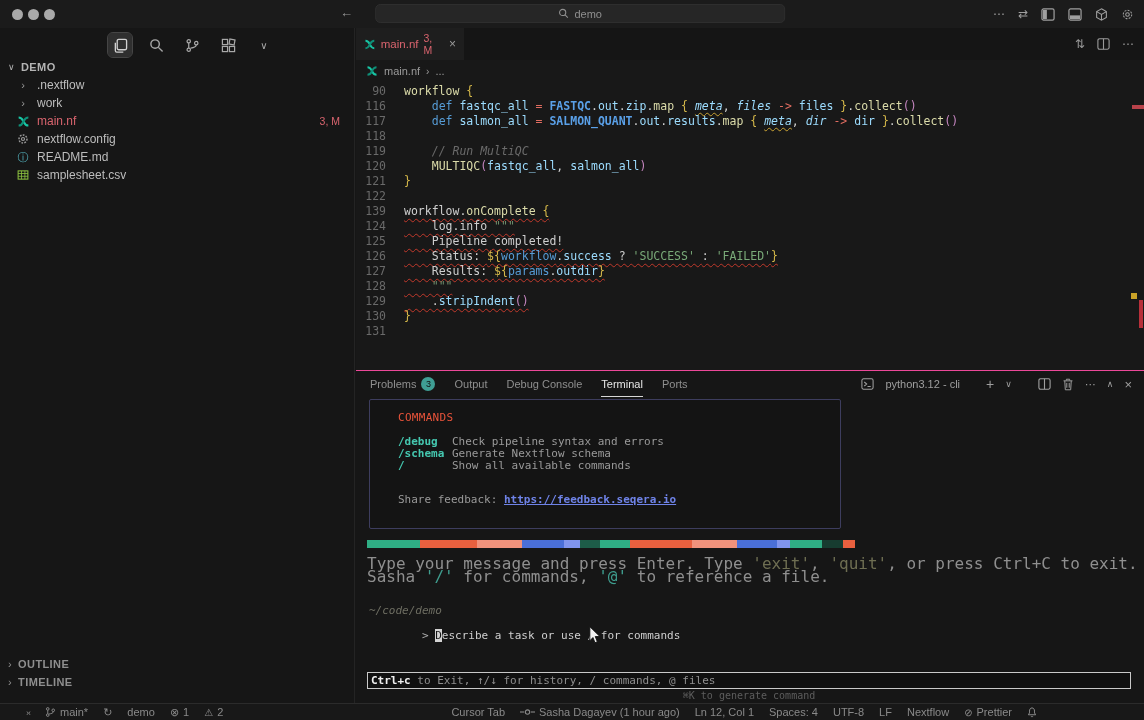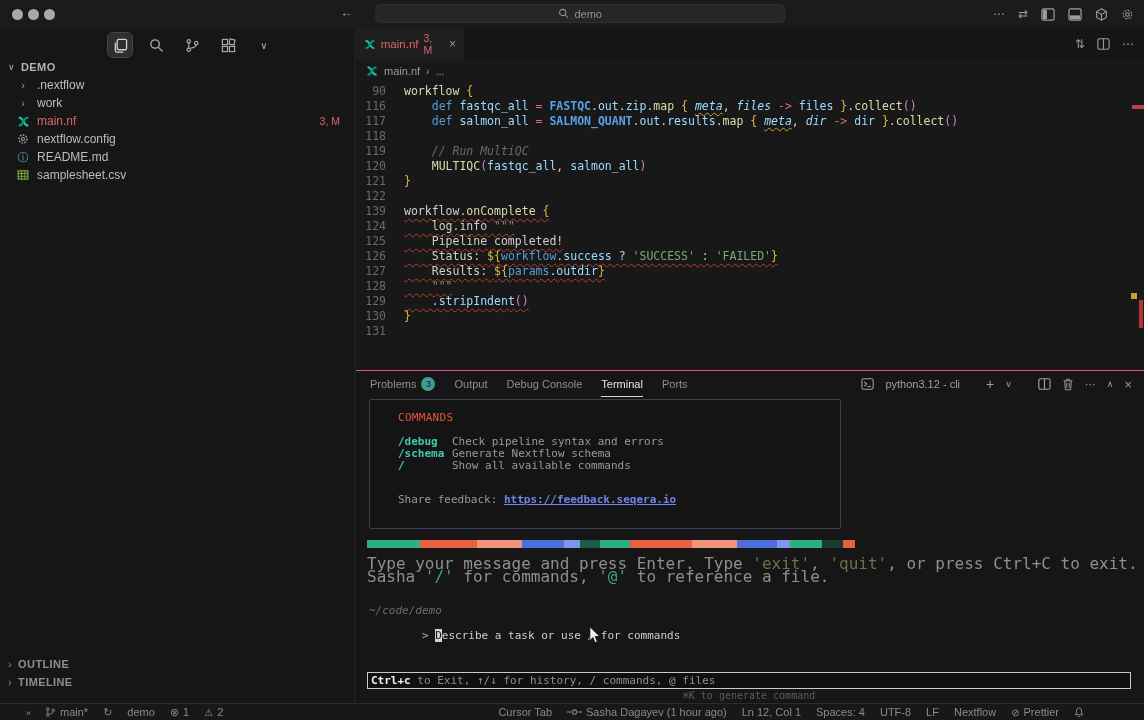--- a/index.html
+++ b/index.html
@@ -88,21 +88,21 @@
   #prompt-cursor { background:#d4d4d4; color:#151515; }
   #prompt-text { color:#cfcfcf; }
   #input-hint-box { position:absolute; left:11px; top:301px; width:764px; height:17px; border:1px solid #c9c9c9; background:#101010;
     display:flex; align-items:center; padding-left:3px; font-size:11px; white-space:pre; color:#8f8f8f; }
   #input-hint-box b { color:#efefef; }
   #footer-hint { position:absolute; left:11px; top:319px; width:764px; text-align:center; font-size:10px; color:#5d5d5d; }
   
   #statusbar { position:absolute; left:0; bottom:0; width:100%; height:17px; background:#181818; border-top:1px solid #2b2b2b;
     display:flex; align-items:center; font-size:11px; color:#8a8a8a; }
   #status-left { display:flex; align-items:center; gap:15px; padding-left:26px; }
-  #status-right { margin-left:auto; display:flex; align-items:center; gap:15px; padding-right:60px; }
+  #status-right { margin-left:auto; display:flex; align-items:center; gap:15px; padding-right:107px; }
   .st-item { display:flex; align-items:center; gap:4px; white-space:nowrap; }
   .st-item svg { display:block; }
   
   #mouse-cursor { position:absolute; left:588px; top:626px; z-index:50; }
 </style>
 </head>
 <body>
 
 <div id="window">
 

